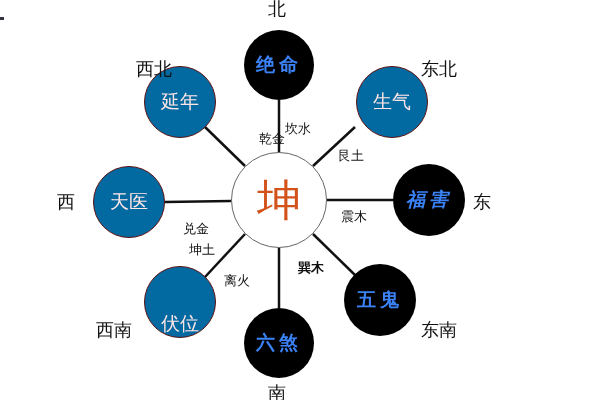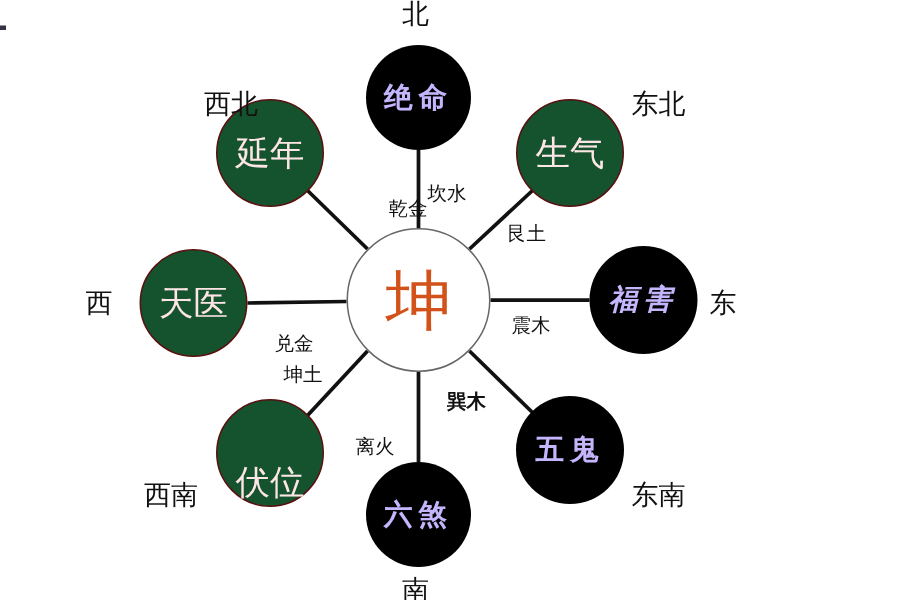--- a/index.html
+++ b/index.html
@@ -1,23 +1,23 @@
 <!DOCTYPE html>
 <html><head>
 <meta charset="utf-8">
 <style>
   html, body { margin:0; padding:0; background:#ffffff; }
   body { width:600px; height:400px; position:relative; overflow:hidden;
          font-family:"DejaVu Sans", sans-serif; }
   svg { position:absolute; left:0; top:0; }
   .node { position:absolute; border-radius:50%; display:flex; align-items:center;
           justify-content:center; box-sizing:border-box; }
-  .node.red { background:#14532d; border:1.5px solid #5a1010; color:#ffe6e6;
-              font-size:23px; letter-spacing:0px; }
-  .node.black { background:#000; color:#c4b5fd; font-family:"DejaVu Serif", serif;
+  .node.red { background:#0369a1; border:1.5px solid #5a1010; color:#ffe6e6;
+              font-size:19px; letter-spacing:0px; }
+  .node.black { background:#000; color:#3b82f6; font-family:"DejaVu Serif", serif;
                 font-size:19px; font-weight:bold; letter-spacing:4px; }
   .center { position:absolute; border-radius:50%; background:#fff; border:1.5px solid #666;
             display:flex; align-items:center; justify-content:center; color:#d2521a;
             font-size:44px; box-sizing:border-box; }
   .dir { position:absolute; font-size:18px; color:#111; white-space:nowrap; }
   .trig { position:absolute; font-size:13px; color:#111; white-space:nowrap; }
   .mark { position:absolute; left:0; top:17px; width:4px; height:3px; background:#334; }
 </style>
 </head>
 <body>
@@ -37,21 +37,21 @@
   </g>
 </svg>
 
 <div class="center" style="left:231px;top:152px;width:96px;height:96px;">
   <span>坤</span>
 </div>
 
 <div class="node black" style="left:244px;top:30px;width:70px;height:70px;">
   <span>绝命</span>
 </div>
-<div class="node red" style="left:344px;top:66px;width:72px;height:72px;">
+<div class="node red" style="left:356px;top:66px;width:72px;height:72px;">
   <span>生气</span>
 </div>
 <div class="node black" style="left:393px;top:164px;width:72px;height:72px;font-style:italic;">
   <span>福害</span>
 </div>
 <div class="node black" style="left:344px;top:264px;width:72px;height:72px;text-align:right;">
   <span>五鬼</span>
 </div>
 <div class="node black" style="left:244px;top:308px;width:70px;height:70px;">
   <span>六煞</span>
@@ -63,21 +63,21 @@
   <span>天医</span>
 </div>
 <div class="node red" style="left:144px;top:66px;width:72px;height:72px;">
   <span>延年</span>
 </div>
 
 <div class="trig" style="left:285px;top:120px;">坎水</div>
 <div class="trig" style="left:338px;top:147px;">艮土</div>
 <div class="trig" style="left:341px;top:208px;">震木</div>
 <div class="trig" style="left:298px;top:259px;font-weight:bold;">巽木</div>
-<div class="trig" style="left:237px;top:272px;margin-top:17px;">离火</div>
+<div class="trig" style="left:224px;top:272px;">离火</div>
 <div class="trig" style="left:189px;top:241px;">坤土</div>
 <div class="trig" style="left:183px;top:184px;margin-top:36px;">兑金</div>
 <div class="trig" style="left:223px;top:130px;margin-left:36px;">乾金</div>
 
 <div class="dir" style="left:268px;top:-3px;">北</div>
 <div class="dir" style="left:421px;top:57px;">东北</div>
 <div class="dir" style="left:473px;top:190px;">东</div>
 <div class="dir" style="left:421px;top:318px;">东南</div>
 <div class="dir" style="left:268px;top:381px;">南</div>
 <div class="dir" style="left:96px;top:318px;">西南</div>

